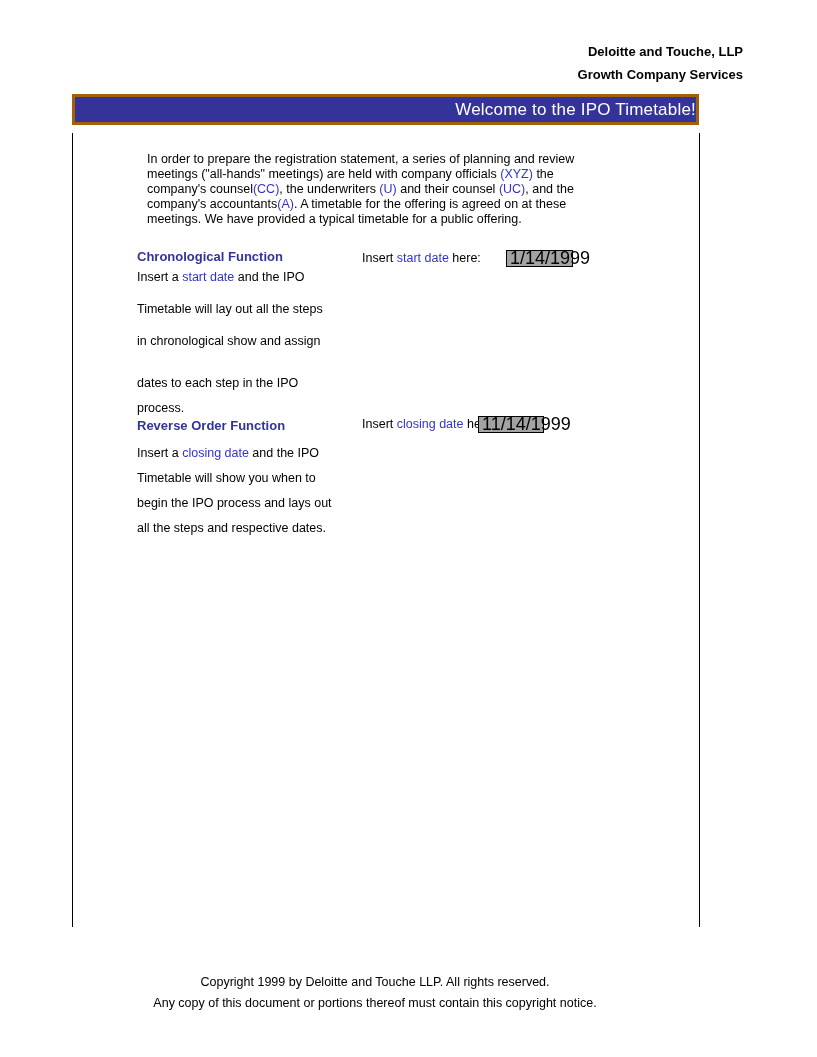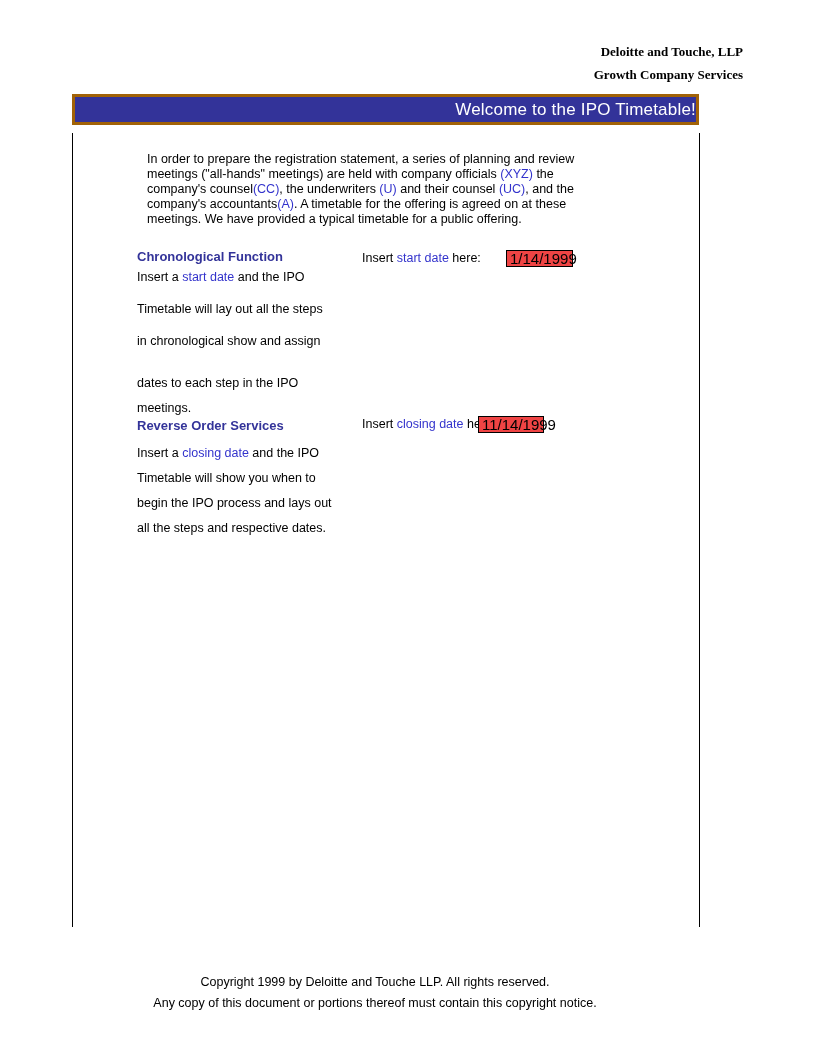--- a/index.html
+++ b/index.html
@@ -25,21 +25,21 @@
     position: absolute;
     left: 0;
     top: 40px;
     width: 743px;
     text-align: right;
     font-size: 13px;
     font-weight: bold;
     line-height: 23px;
     color: #000000;
   }
-  .doc-header .hline { display: block; font-family: Liberation Serif, serif; }
+  .doc-header .hline { display: block; }
 
   
   .title-banner {
     position: absolute;
     left: 72px;
     top: 94px;
     width: 627px;
     height: 31px;
     background: #333399;
     border: 3px solid #a16207;
@@ -117,23 +117,23 @@
   #chrono-date-row  { top: 251px; }
   #reverse-date-row { top: 417px; }
 
   .date-label { color: #000000; }
   .date-label .blue { color: #3333cc; }
 
   .date-box {
     position: absolute;
     height: 17px;
     border: 1px solid #000000;
-    background: #ef4444;
+    background: #a3a3a3;
     box-sizing: border-box;
-    font-size: 15px;
+    font-size: 18px;
     line-height: 15px;
     color: #000000;
     padding: 0 3px;
     display: flex;
     align-items: center;
   }
   #chrono-date-box  { left: 506px; top: 250px; width: 67px; }
   #reverse-date-box { left: 478px; top: 416px; width: 66px; }
 
   
@@ -170,30 +170,30 @@
 
   <div class="section-heading" id="chrono-heading">Chronological Function</div>
 
   <div class="section-body" id="chrono-line1"><span>Insert a </span><span class="blue">start date</span><span> and the IPO</span></div>
 
   <div class="section-body" id="chrono-line2">Timetable will lay out all the steps</div>
   <div class="section-body" id="chrono-line3">in chronological show and assign</div>
 
   <div class="section-body" id="chrono-line4">
     <span class="spaced">dates to each step in the IPO</span>
-    <span class="spaced">meetings.</span>
+    <span class="spaced">process.</span>
   </div>
 
   <div class="date-row" id="chrono-date-row">
     <span class="date-label"><span>Insert </span><span class="blue">start date</span><span> here:</span></span>
   </div>
 
   <div class="date-box" id="chrono-date-box">1/14/1999</div>
 
-  <div class="section-heading" id="reverse-heading">Reverse Order Services</div>
+  <div class="section-heading" id="reverse-heading">Reverse Order Function</div>
 
   <div class="section-body" id="reverse-body">
     <span class="spaced"><span>Insert a </span><span class="blue">closing date</span><span> and the IPO</span></span>
     <span class="spaced">Timetable will show you when to</span>
     <span class="spaced">begin the IPO process and lays out</span>
     <span class="spaced">all the steps and respective dates.</span>
   </div>
 
   <div class="date-row" id="reverse-date-row">
     <span class="date-label"><span>Insert </span><span class="blue">closing date</span><span> here:</span></span>

